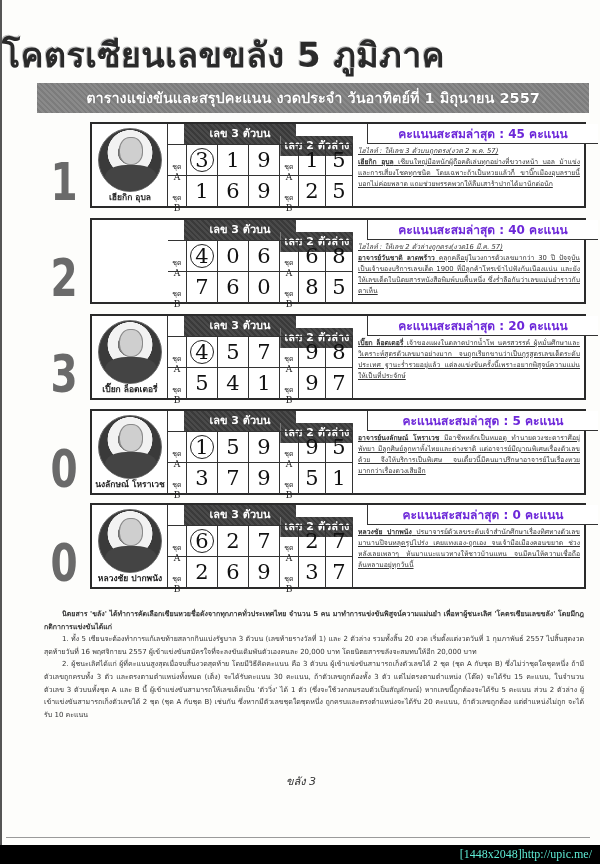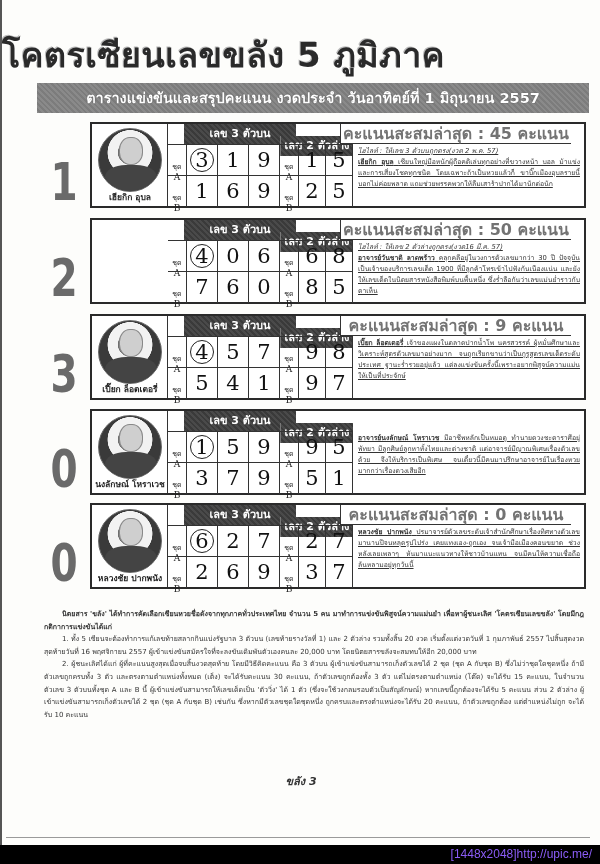--- a/index.html
+++ b/index.html
@@ -56,21 +56,21 @@
       font-size: 8.5px; font-weight: bold; color: #222; white-space: nowrap;
     }
     .hdr {
       position: absolute; top: 0; height: 20px; color: #fff; font-size: 11px; font-weight: bold;
       line-height: 20px; text-align: center;
       background: repeating-linear-gradient(45deg, #4a4a4a 0 2px, #3a3a3a 2px 4px);
     }
     .hdr-3 { left: 76px; width: 112px; margin-left: 16px; }
     .hdr-2 { left: 188px; width: 73px; border-left: 1px solid #777; margin-top: 12px; }
     .hdr-score {
-      left: 248px; width: 231px; background: #fff; color: #737373; font-size: 16px;
+      left: 275px; width: 231px; background: #fff; color: #6d28d9; font-size: 12px;
       border-left: 1.5px solid #333; border-bottom: 1.5px solid #333;
     }
     .row { position: absolute; left: 76px; width: 185px; height: 31px; border-top: 1px solid #333; }
     .row-a { top: 20px; }
     .row-b { top: 51px; }
     .cell {
       position: absolute; top: 0; height: 31px; border-right: 1px solid #333;
       font-family: "DejaVu Serif", serif; font-size: 21px; line-height: 31px; text-align: center; color: #111;
     }
     .set {
@@ -93,26 +93,26 @@
       font-size: 6.8px; line-height: 11px; color: #333; text-align: justify; text-decoration: underline;
     }
     .desc .hl { font-style: italic; display: block; }
     .desc .who { font-weight: bold; }
     .notes {
       position: absolute; left: 42px; top: 608px; width: 540px; font-size: 7px; line-height: 12.6px; color: #333;
     }
     .notes p { text-indent: 18px; margin-bottom: 0; text-align: justify; }
     .notes .intro { font-weight: bold; }
     .page-no {
-      position: absolute; left: 0; right: 0; top: 772px; text-align: center; font-size: 11px; font-weight: bold;
+      position: absolute; left: 0; right: 0; top: 772px; text-align: center; font-size: 11px; font-weight: normal;
       color: #333; font-style: italic;
     }
     .watermark {
       position: absolute; right: 8px; top: 845px; height: 19px; line-height: 19px;
-      color: #8b5cf6; font-size: 12px; font-family: Liberation Sans, sans-serif;
+      color: #5eead4; font-size: 12px; font-family: Liberation Serif, serif;
     }
   </style>
 </head>
 <body>
 
 <div class="page">
   <div class="title">โคตรเซียนเลขขลัง 5 ภูมิภาค</div>
   <div class="subtitle-bar">ตารางแข่งขันและสรุปคะแนน งวดประจำ วันอาทิตย์ที่ 1 มิถุนายน 2557</div>
 
   <div id="blocks">
@@ -163,21 +163,21 @@
 
   <div class="rank-block" style="top: 214px;">
     <div class="rank-label">
       <div>อันดับ</div>
       <div>ล่าสุด</div>
     </div>
     <div class="rank-num">2</div>
     <div class="card">
       <div class="hdr hdr-3">เลข 3 ตัวบน</div>
       <div class="hdr hdr-2">เลข 2 ตัวล่าง</div>
-      <div class="hdr hdr-score">คะแนนสะสมล่าสุด : 50 คะแนน</div>
+      <div class="hdr hdr-score">คะแนนสะสมล่าสุด : 40 คะแนน</div>
 
       <div class="row row-a">
         <div class="cell set c0"><span>ชุด</span><span class="letter">A</span></div>
         <div class="cell c1 circled"><span>4</span></div>
         <div class="cell c2">0</div>
         <div class="cell c3">6</div>
         <div class="cell set c4"><span>ชุด</span><span class="letter">A</span></div>
         <div class="cell c5">6</div>
         <div class="cell c6">8</div>
       </div>
@@ -208,21 +208,21 @@
     <div class="card">
       <div class="photo-cell">
         <div class="photo-circle">
           <div class="face"></div>
           <div class="body"></div>
         </div>
         <div class="photo-name">เปี๊ยก ล็อตเตอรี่</div>
       </div>
       <div class="hdr hdr-3">เลข 3 ตัวบน</div>
       <div class="hdr hdr-2">เลข 2 ตัวล่าง</div>
-      <div class="hdr hdr-score">คะแนนสะสมล่าสุด : 9 คะแนน</div>
+      <div class="hdr hdr-score">คะแนนสะสมล่าสุด : 20 คะแนน</div>
 
       <div class="row row-a">
         <div class="cell set c0"><span>ชุด</span><span class="letter">A</span></div>
         <div class="cell c1 circled"><span>4</span></div>
         <div class="cell c2">5</div>
         <div class="cell c3">7</div>
         <div class="cell set c4"><span>ชุด</span><span class="letter">A</span></div>
         <div class="cell c5">9</div>
         <div class="cell c6">8</div>
       </div>
@@ -253,20 +253,21 @@
     <div class="card">
       <div class="photo-cell">
         <div class="photo-circle">
           <div class="face"></div>
           <div class="body"></div>
         </div>
         <div class="photo-name">นงลักษณ์ โหราเวช</div>
       </div>
       <div class="hdr hdr-3">เลข 3 ตัวบน</div>
       <div class="hdr hdr-2">เลข 2 ตัวล่าง</div>
+      <div class="hdr hdr-score">คะแนนสะสมล่าสุด : 5 คะแนน</div>
 
       <div class="row row-a">
         <div class="cell set c0"><span>ชุด</span><span class="letter">A</span></div>
         <div class="cell c1 circled"><span>1</span></div>
         <div class="cell c2">5</div>
         <div class="cell c3">9</div>
         <div class="cell set c4"><span>ชุด</span><span class="letter">A</span></div>
         <div class="cell c5">9</div>
         <div class="cell c6">5</div>
       </div>

